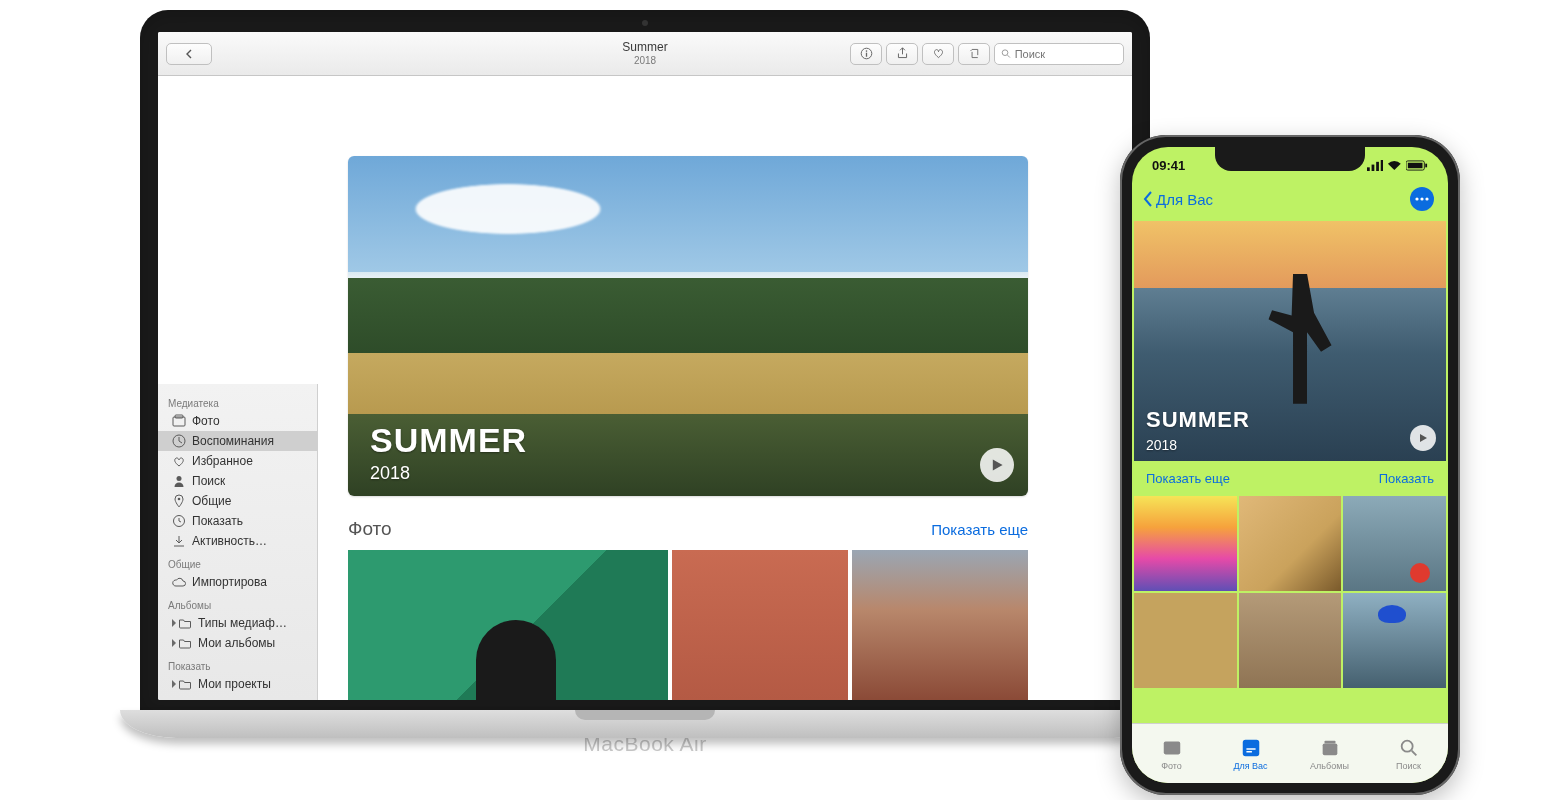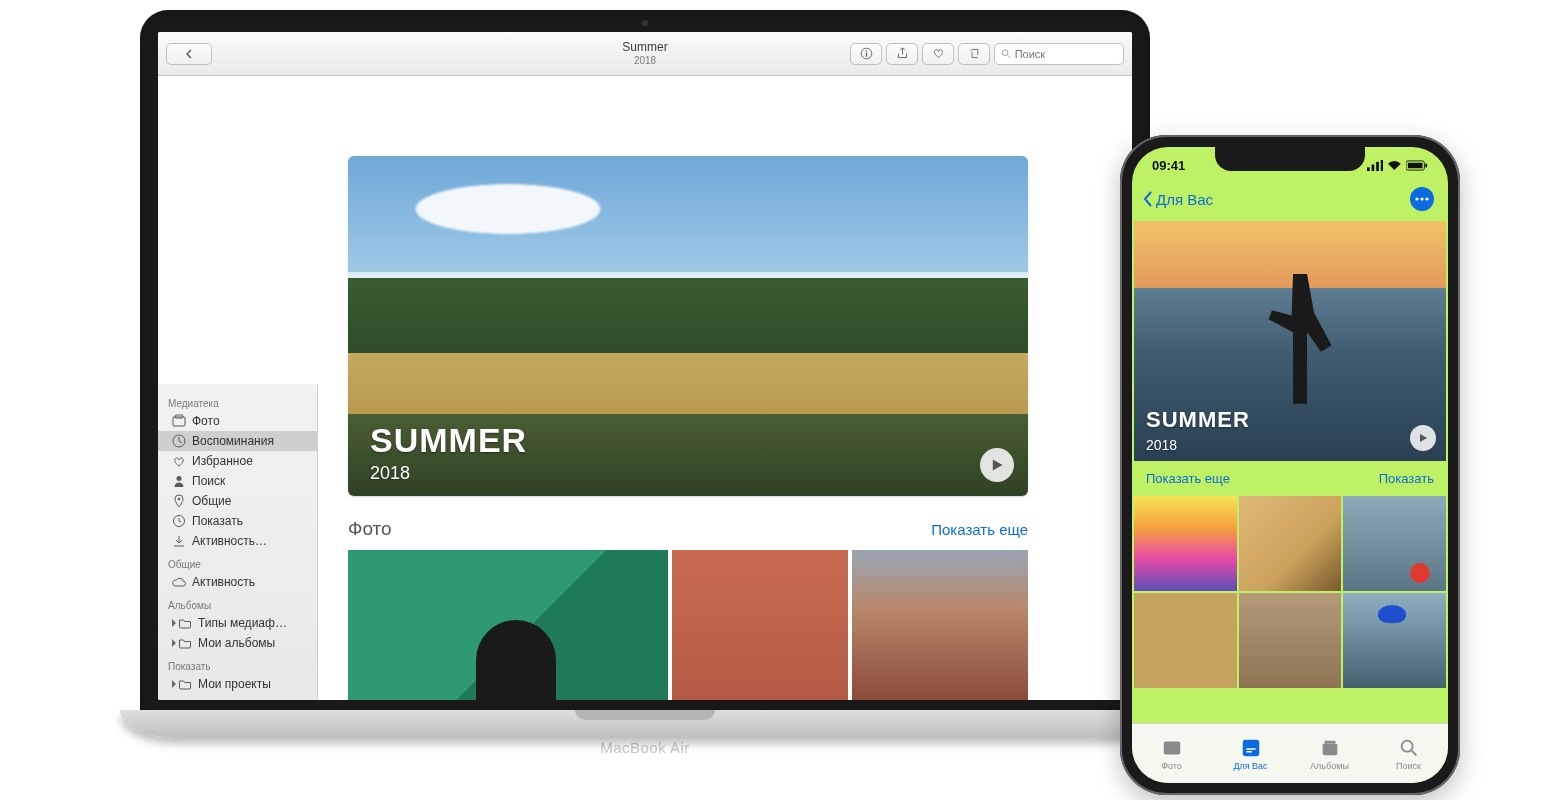--- a/index.html
+++ b/index.html
@@ -5,21 +5,21 @@
   * { box-sizing: border-box; margin: 0; padding: 0; }
   body { font-family: -apple-system, BlinkMacSystemFont, "Helvetica Neue", Arial, sans-serif; background: #fff; width: 1560px; height: 800px; position: relative; overflow: hidden; }
 
   
   .macbook { position: absolute; left: 120px; top: 10px; width: 1050px; height: 780px; }
   .mac-bezel { width: 1010px; height: 700px; margin: 0 auto; background: #1a1a1a; border-radius: 28px 28px 0 0; padding: 22px 18px 10px 18px; box-shadow: 0 4px 20px rgba(0,0,0,.2) inset; position: relative; }
   .mac-bezel::before {  content:""; position:absolute; top:10px; left:50%; width:6px; height:6px; background:#333; border-radius:50%; transform:translateX(-50%);}
   .mac-screen { width: 100%; height: 100%; background: #fff; border-radius: 2px; overflow: hidden; display:flex; flex-direction:column; }
   .mac-base { width: 1050px; height: 28px; background: linear-gradient(#dedede,#bfbfbf); border-radius: 0 0 60px 60px/0 0 30px 30px; position:relative; box-shadow: 0 6px 8px rgba(0,0,0,.25);}
   .mac-base::before { content:""; position:absolute; top:0; left:50%; transform:translateX(-50%); width:140px; height:10px; background:#b5b5b5; border-radius: 0 0 14px 14px; }
-  .mac-label { position:absolute; bottom:34px; left:50%; transform:translateX(-50%); color:#c7c7c7; font-size:15px; letter-spacing:.5px; font-weight:300; }
+  .mac-label { position:absolute; bottom:34px; left:50%; transform:translateX(-50%); color:#c7c7c7; font-size:21px; letter-spacing:.5px; font-weight:300; }
 
   
   .titlebar { height: 44px; background: linear-gradient(#fafafa,#eaeaea); border-bottom:1px solid #c6c6c6; display:flex; align-items:center; padding:0 8px; font-size:12px; color:#3a3a3a; position:relative; }
   .back-btn { width:46px; height:22px; border:1px solid #c0c0c0; background:linear-gradient(#fdfdfd,#f0f0f0); border-radius:5px; display:flex; align-items:center; justify-content:center; }
   .back-btn svg{width:10px;height:10px;}
   .title-center{ position:absolute; left:50%; transform:translateX(-50%); text-align:center; line-height:1.2;}
   .title-center .t1{ font-weight:500;}
   .title-center .t2{ font-size:10px; color:#7a7a7a;}
   .tb-right{ margin-left:auto; display:flex; align-items:center; gap:4px;}
   .tb-btn{ height:22px; min-width:32px; padding:0 6px; border:1px solid #c0c0c0; background:linear-gradient(#fdfdfd,#f0f0f0); border-radius:5px; display:flex; align-items:center; justify-content:center; color:#555;}
@@ -216,21 +216,21 @@
             <span class="lbl">Активность…</span>
           </div>
 
           <div class="sb-section">Общие</div>
           <div class="sb-item">
             <span class="sic">
                 <svg viewBox="0 0 14 14">
                   <path d="M4 11a3 3 0 1 1 .5-5.9A3.5 3.5 0 0 1 11 6a2.5 2.5 0 0 1 0 5z" fill="none" stroke="#5a5a5a"></path>
                 </svg>
               </span>
-            <span class="lbl">Активность</span>
+            <span class="lbl">Импортирова</span>
           </div>
 
           <div class="sb-section">Альбомы</div>
           <div class="sb-item">
             <span class="tri"></span>
             <span class="sic">
                 <svg viewBox="0 0 14 14">
                   <path d="M1.5 4h4l1 1.5h6V11a1 1 0 0 1-1 1H2.5a1 1 0 0 1-1-1z" fill="none" stroke="#5a5a5a"></path>
                 </svg>
               </span>

